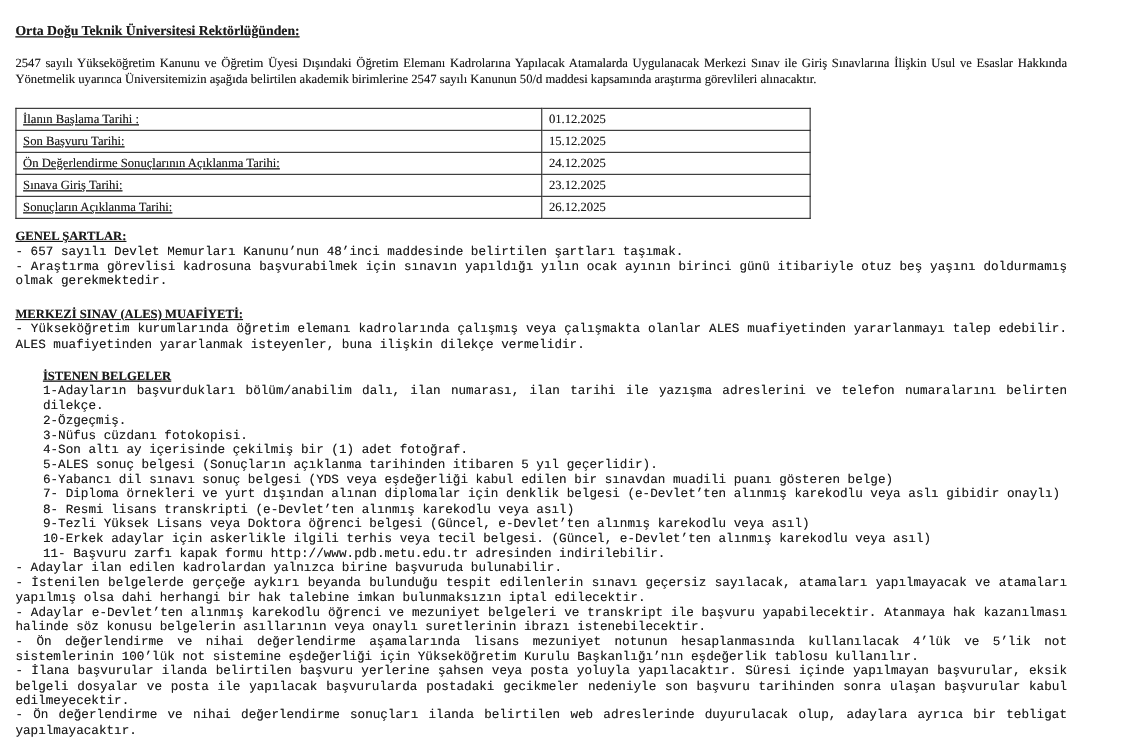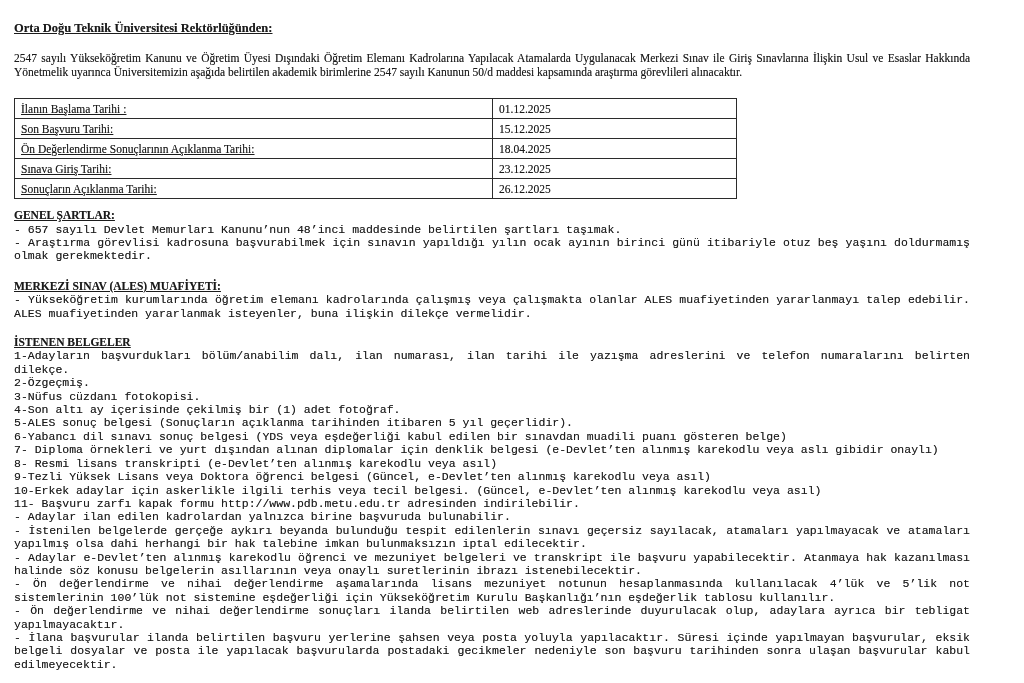--- a/index.html
+++ b/index.html
@@ -53,21 +53,21 @@
   }
   .section p, .notes p {
     margin: 0;
     font-size: 11.5px;
     line-height: 13.4px;
     text-align: justify;
     font-family: Liberation Mono, monospace;
   }
   .gap-genel   { margin-top: 0; }
   .gap-ales    { margin-top: 17px; }
-  .gap-belgeler{ margin-top: 16px; }
+  .gap-belgeler{ margin-top: 16px; margin-left: 25px; }
   .notes { }
 </style>
 </head>
 <body>
 
 <div class="page">
 
   <h1 class="doc-title">Orta Doğu Teknik Üniversitesi Rektörlüğünden:</h1>
 
   <p class="intro">2547 sayılı Yükseköğretim Kanunu ve Öğretim Üyesi Dışındaki Öğretim Elemanı Kadrolarına Yapılacak Atamalarda Uygulanacak Merkezi Sınav ile Giriş Sınavlarına İlişkin Usul ve Esaslar Hakkında Yönetmelik uyarınca Üniversitemizin aşağıda belirtilen akademik birimlerine 2547 sayılı Kanunun 50/d maddesi kapsamında araştırma görevlileri alınacaktır.</p>
@@ -80,21 +80,21 @@
           <td class="value">01.12.2025</td>
         </tr>
 
         <tr>
           <td class="label">Son Başvuru Tarihi:</td>
           <td class="value">15.12.2025</td>
         </tr>
 
         <tr>
           <td class="label">Ön Değerlendirme Sonuçlarının Açıklanma Tarihi:</td>
-          <td class="value">18.04.2025</td>
+          <td class="value">24.12.2025</td>
         </tr>
 
         <tr>
           <td class="label">Sınava Giriş Tarihi:</td>
           <td class="value">23.12.2025</td>
         </tr>
 
         <tr>
           <td class="label">Sonuçların Açıklanma Tarihi:</td>
           <td class="value">26.12.2025</td>
@@ -152,18 +152,18 @@
   <div class="notes">
 
       <p>- Adaylar ilan edilen kadrolardan yalnızca birine başvuruda bulunabilir.</p>
 
       <p>- İstenilen belgelerde gerçeğe aykırı beyanda bulunduğu tespit edilenlerin sınavı geçersiz sayılacak, atamaları yapılmayacak ve atamaları yapılmış olsa dahi herhangi bir hak talebine imkan bulunmaksızın iptal edilecektir.</p>
 
       <p>- Adaylar e-Devlet’ten alınmış karekodlu öğrenci ve mezuniyet belgeleri ve transkript ile başvuru yapabilecektir. Atanmaya hak kazanılması halinde söz konusu belgelerin asıllarının veya onaylı suretlerinin ibrazı istenebilecektir.</p>
 
       <p>- Ön değerlendirme ve nihai değerlendirme aşamalarında lisans mezuniyet notunun hesaplanmasında kullanılacak 4’lük ve 5’lik not sistemlerinin 100’lük not sistemine eşdeğerliği için Yükseköğretim Kurulu Başkanlığı’nın eşdeğerlik tablosu kullanılır.</p>
 
+      <p>- İlana başvurular ilanda belirtilen başvuru yerlerine şahsen veya posta yoluyla yapılacaktır. Süresi içinde yapılmayan başvurular, eksik belgeli dosyalar ve posta ile yapılacak başvurularda postadaki gecikmeler nedeniyle son başvuru tarihinden sonra ulaşan başvurular kabul edilmeyecektir.</p>
+
       <p>- Ön değerlendirme ve nihai değerlendirme sonuçları ilanda belirtilen web adreslerinde duyurulacak olup, adaylara ayrıca bir tebligat yapılmayacaktır.</p>
-
-      <p>- İlana başvurular ilanda belirtilen başvuru yerlerine şahsen veya posta yoluyla yapılacaktır. Süresi içinde yapılmayan başvurular, eksik belgeli dosyalar ve posta ile yapılacak başvurularda postadaki gecikmeler nedeniyle son başvuru tarihinden sonra ulaşan başvurular kabul edilmeyecektir.</p>
     </div>
 
 </div>
 
 </body></html>

